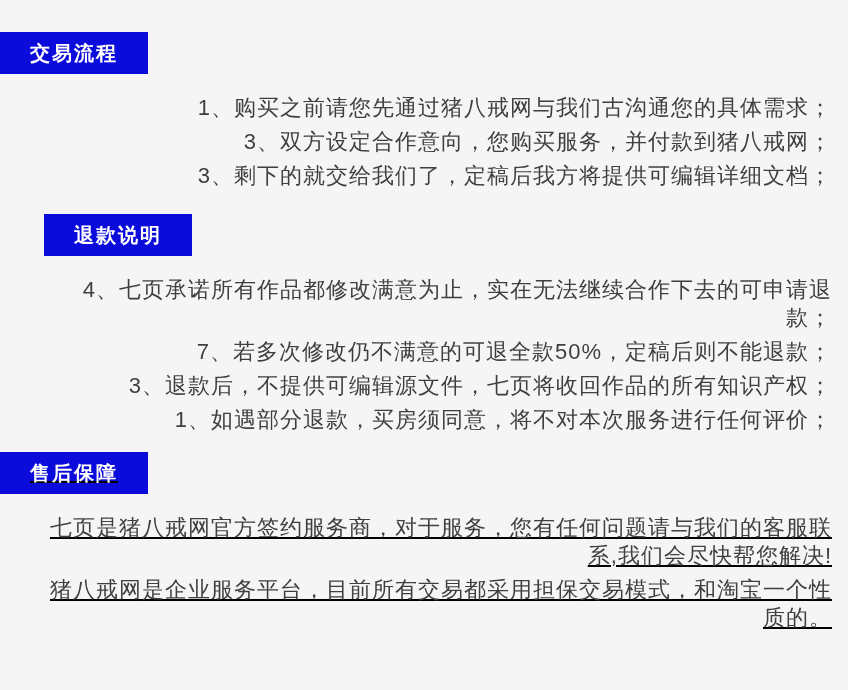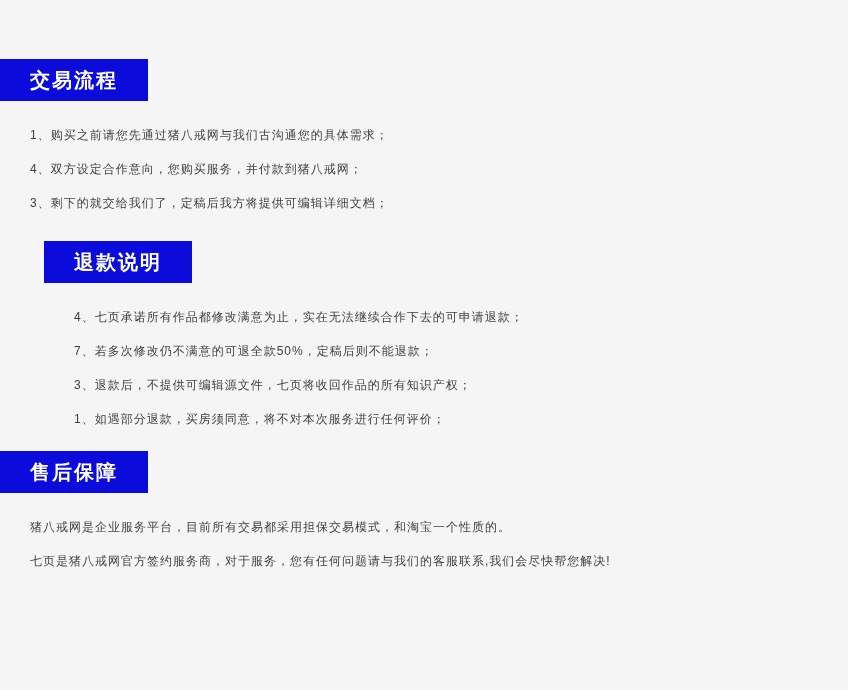--- a/index.html
+++ b/index.html
@@ -10,25 +10,26 @@
     width: 848px;
     height: 690px;
     background: #f5f5f6;
     font-family: "Liberation Sans", sans-serif;
     overflow: hidden;
   }
   .page {
     box-sizing: border-box;
     width: 848px;
     height: 690px;
-    padding-top: 59px;
+    padding-top: 32px;
+    text-align: right;
   }
   .sec { margin: 0; }
   .sec--refund { margin-top: 24px; margin-left: 44px; }
-  .sec--aftersale { margin-top: 18px; }
+  .sec--aftersale { margin-top: 18px; text-decoration: underline; }
   .sec-bar {
     width: 148px;
     height: 42px;
     background: #0b0bdb;
     display: flex;
     align-items: center;
     box-sizing: border-box;
     padding-left: 30px;
   }
   .sec-title {
@@ -41,37 +42,37 @@
   }
   .sec-items {
     list-style: none;
     margin: 20px 0 0 0;
     padding: 0 16px 0 30px;
   }
   .sec-items li,
   .sec-items p {
     margin: 0 0 6px 0;
     color: #3f3f3f;
-    font-size: 12px;
+    font-size: 22px;
     line-height: 28px;
     letter-spacing: 1px;
   }
 </style>
 </head>
 <body>
 
 <div class="page">
 
   <section class="sec sec--trade">
     <div class="sec-bar">
       <h2 class="sec-title">交易流程</h2>
     </div>
     <ul class="sec-items">
       <li>1、购买之前请您先通过猪八戒网与我们古沟通您的具体需求；</li>
-      <li>4、双方设定合作意向，您购买服务，并付款到猪八戒网；</li>
+      <li>3、双方设定合作意向，您购买服务，并付款到猪八戒网；</li>
       <li>3、剩下的就交给我们了，定稿后我方将提供可编辑详细文档；</li>
     </ul>
   </section>
 
   <section class="sec sec--refund">
     <div class="sec-bar">
       <h2 class="sec-title">退款说明</h2>
     </div>
     <ul class="sec-items">
       <li>4、七页承诺所有作品都修改满意为止，实在无法继续合作下去的可申请退款；</li>
@@ -79,18 +80,18 @@
       <li>3、退款后，不提供可编辑源文件，七页将收回作品的所有知识产权；</li>
       <li>1、如遇部分退款，买房须同意，将不对本次服务进行任何评价；</li>
     </ul>
   </section>
 
   <section class="sec sec--aftersale">
     <div class="sec-bar">
       <h2 class="sec-title">售后保障</h2>
     </div>
     <div class="sec-items">
+      <p>七页是猪八戒网官方签约服务商，对于服务，您有任何问题请与我们的客服联系,我们会尽快帮您解决!</p>
       <p>猪八戒网是企业服务平台，目前所有交易都采用担保交易模式，和淘宝一个性质的。</p>
-      <p>七页是猪八戒网官方签约服务商，对于服务，您有任何问题请与我们的客服联系,我们会尽快帮您解决!</p>
     </div>
   </section>
 
 </div>
 
 </body></html>

